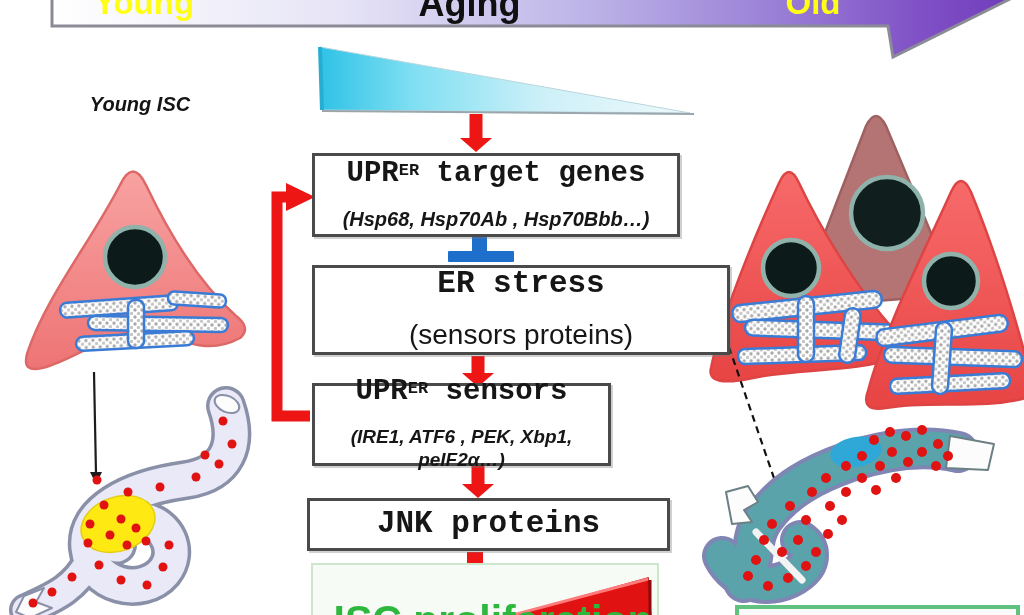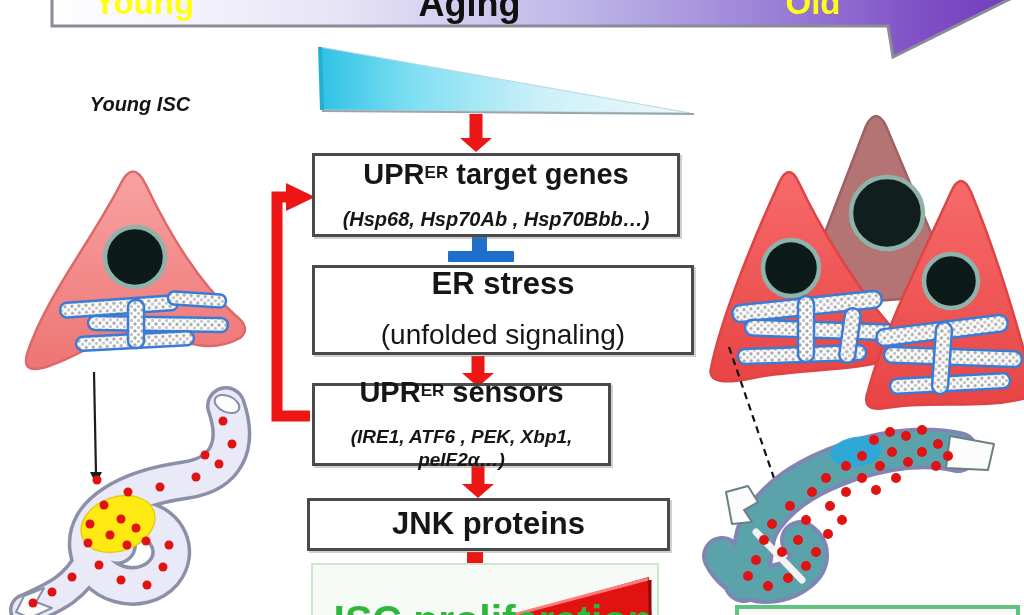--- a/index.html
+++ b/index.html
@@ -18,24 +18,24 @@
   .young-isc-lbl{left:58px;top:93px;width:164px;}
   .old-isc-lbl{left:756px;top:78px;width:128px;}
   .prolif-lbl{left:326px;top:597px;width:334px;font-size:41px;font-weight:bold;color:#2db83d;}
   .fbox{
     position:absolute;z-index:2;box-sizing:border-box;background:#ffffff;
     border:3px solid #4a4a4a;display:flex;flex-direction:column;align-items:center;
     justify-content:center;text-align:center;color:#161616;
     box-shadow:2px 2px 0 rgba(120,120,120,0.35);
   }
   .box1{left:312px;top:153px;width:368px;height:84px;}
-  .box2{left:312px;top:265px;width:382px;height:90px;text-align:center;}
+  .box2{left:312px;top:265px;width:418px;height:90px;text-align:center;}
   .box3{left:312px;top:383px;width:299px;height:83px;}
   .box4{left:307px;top:498px;width:363px;height:53px;}
-  .btitle{font-weight:bold;font-size:29px;line-height:1.05;}
+  .btitle{font-weight:bold;font-size:29px;line-height:1.05;font-family:Liberation Mono, monospace;}
   .box2 .btitle,.box4 .btitle{font-size:31px;}
   .btitle sup{font-size:17px;vertical-align:6px;font-weight:bold;}
   .bsub{font-size:20px;font-weight:bold;font-style:italic;line-height:1.2;margin-top:18px;}
   .box2 .bsub{font-size:28px;font-weight:normal;font-style:normal;}
   .box3 .bsub{font-size:19px;}
 </style>
 </head>
 <body>
 
 <div class="stage">
@@ -256,21 +256,21 @@
 
   <div class="lbl cell-lbl young-isc-lbl">Young ISC</div>
 
   <div class="fbox box1">
     <div class="btitle"><span>UPR</span><sup>ER</sup><span> target genes</span></div>
     <div class="bsub">(Hsp68, Hsp70Ab , Hsp70Bbb…)</div>
   </div>
 
   <div class="fbox box2">
     <div class="btitle">ER stress</div>
-    <div class="bsub">(unfolded signaling)</div>
+    <div class="bsub">(sensors proteins)</div>
   </div>
 
   <div class="fbox box3">
     <div class="btitle"><span>UPR</span><sup>ER</sup><span> sensors</span></div>
     <div class="bsub">(IRE1, ATF6 , PEK, Xbp1, peIF2α…)</div>
   </div>
 
   <div class="fbox box4">
     <div class="btitle">JNK proteins</div>
   </div>

